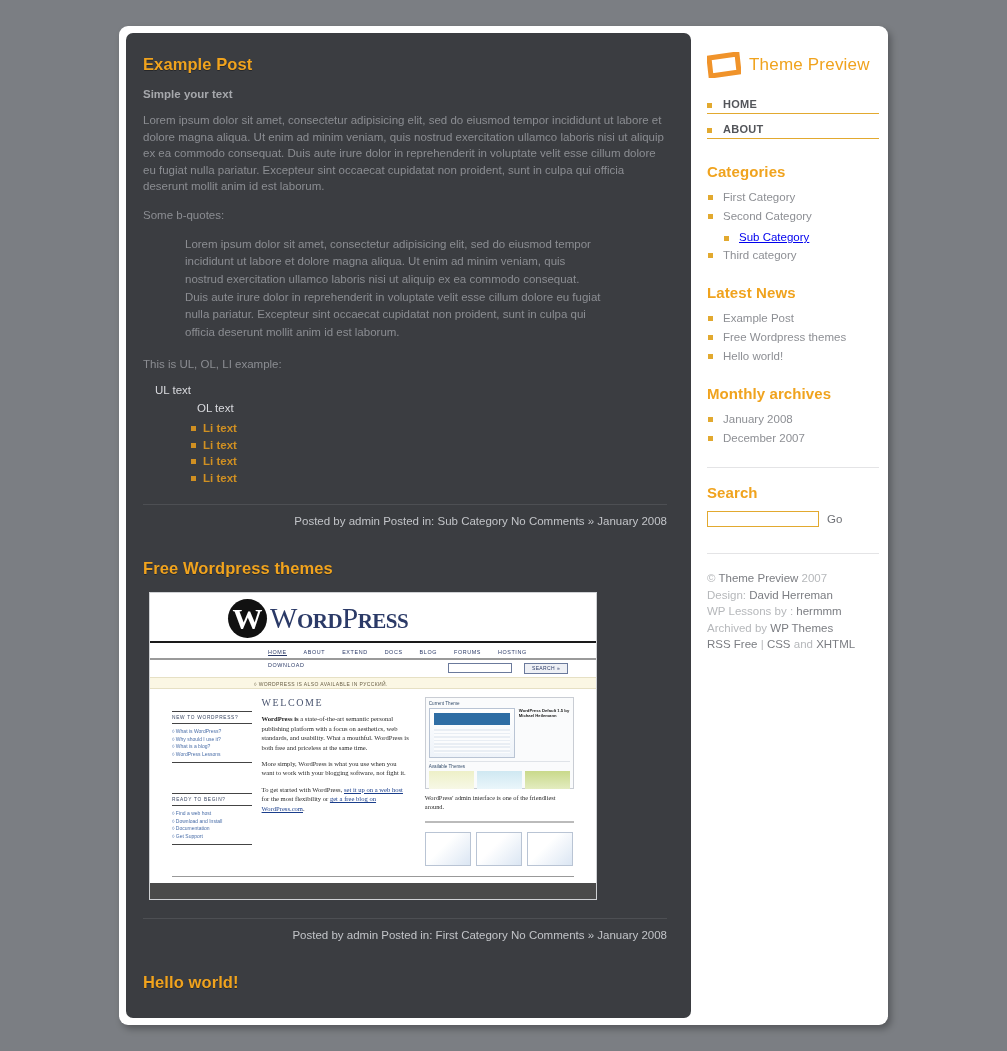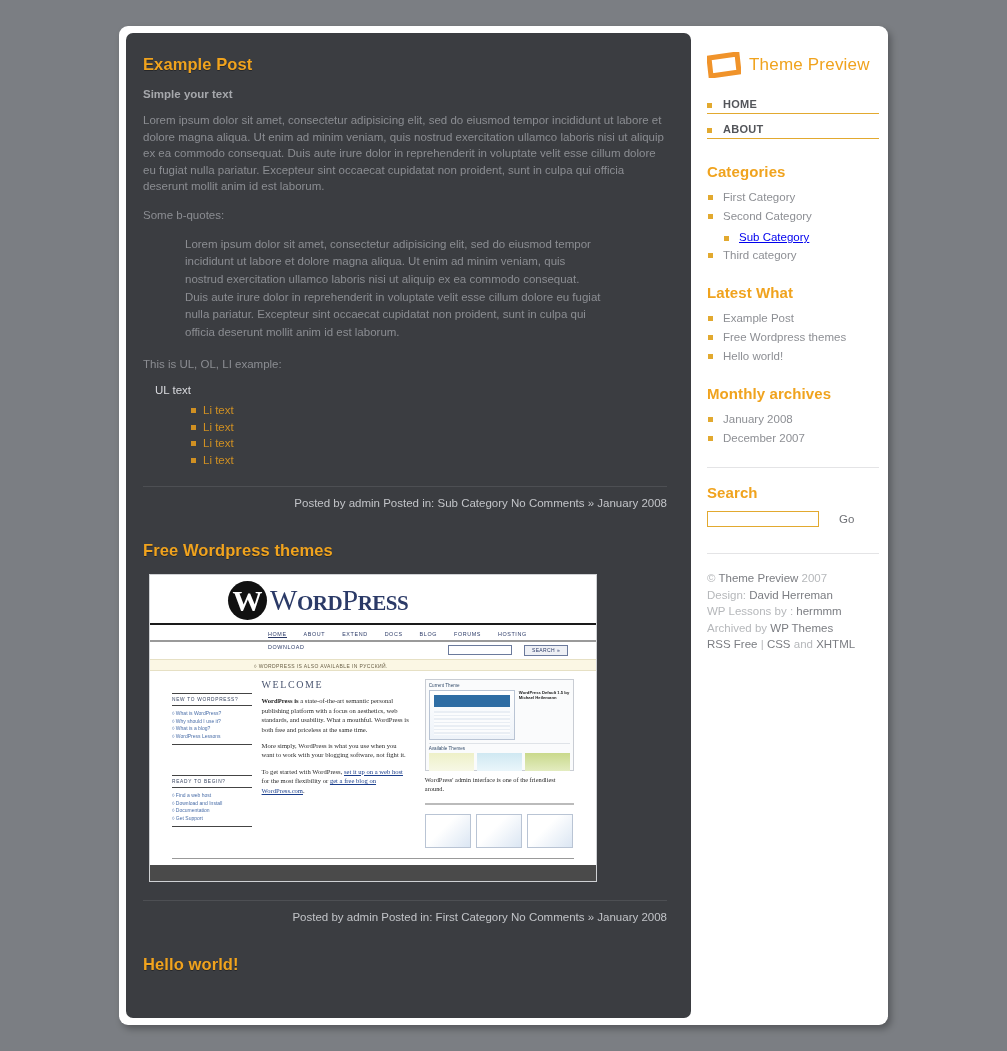--- a/index.html
+++ b/index.html
@@ -86,20 +86,21 @@
   }
   .ol-text {
     margin: 6px 0 0 54px;
     font-size: 11.5px;
     color: #d9dade;
   }
   ul.li-list {
     list-style: none;
     margin: 6px 0 0 0;
     padding: 0 0 0 48px;
+    font-weight: bold;
   }
   ul.li-list li {
     position: relative;
     font-size: 11.5px;
     color: #d09022;
     line-height: 16.5px;
     padding-left: 12px;
   }
   ul.li-list li::before {
     content: "";
@@ -356,21 +357,21 @@
   ul.side-sub { list-style: none; margin: 8px 0 5px 0; padding: 0 0 0 16px; }
   ul.side-sub li { position: relative; padding-left: 16px; margin-bottom: 5px; }
   ul.side-sub li::before {
     content: "";
     position: absolute; left: 1px; top: 5px;
     width: 5px; height: 5px; background: #e2a92f;
   }
 
   .side-div { border: 0; border-top: 1px solid #e4e4e6; margin: 4px 0 16px 0; }
 
-  .search-row { display: flex; align-items: center; gap: 20px; margin-bottom: 26px; }
+  .search-row { display: flex; align-items: center; gap: 8px; margin-bottom: 26px; }
   .search-input {
     width: 112px;
     height: 16px;
     border: 1px solid #e2a92f;
     background: #fff;
     box-sizing: border-box;
     font-family: "Liberation Sans", sans-serif;
     font-size: 11px;
     padding: 0 3px;
     color: #444;
@@ -398,20 +399,21 @@
 
     <article>
       <h2 class="post-title">Example Post</h2>
       <p class="subhead">Simple your text</p>
       <p class="body-text">Lorem ipsum dolor sit amet, consectetur adipisicing elit, sed do eiusmod tempor incididunt ut labore et dolore magna aliqua. Ut enim ad minim veniam, quis nostrud exercitation ullamco laboris nisi ut aliquip ex ea commodo consequat. Duis aute irure dolor in reprehenderit in voluptate velit esse cillum dolore eu fugiat nulla pariatur. Excepteur sint occaecat cupidatat non proident, sunt in culpa qui officia deserunt mollit anim id est laborum.</p>
       <p class="body-text">Some b-quotes:</p>
       <blockquote class="quote">Lorem ipsum dolor sit amet, consectetur adipisicing elit, sed do eiusmod tempor incididunt ut labore et dolore magna aliqua. Ut enim ad minim veniam, quis nostrud exercitation ullamco laboris nisi ut aliquip ex ea commodo consequat. Duis aute irure dolor in reprehenderit in voluptate velit esse cillum dolore eu fugiat nulla pariatur. Excepteur sint occaecat cupidatat non proident, sunt in culpa qui officia deserunt mollit anim id est laborum.</blockquote>
       <p class="body-text">This is UL, OL, LI example:</p>
 
       <div class="ul-text">UL text</div>
+      <div class="ol-text">OL text</div>
       <ul class="li-list">
         <li>Li text</li>
         <li>Li text</li>
         <li>Li text</li>
         <li>Li text</li>
       </ul>
 
       <hr class="meta-sep">
       <p class="post-meta">Posted by admin Posted in: Sub Category No Comments » January 2008</p>
     </article>
@@ -515,21 +517,21 @@
       <li><a href="#">First Category</a></li>
       <li><a href="#">Second Category</a></li>
     </ul>
     <ul class="side-sub">
       <li><a href="#">Sub Category</a></li>
     </ul>
     <ul class="side-list">
       <li><a href="#">Third category</a></li>
     </ul>
 
-    <h3 class="side-head">Latest What</h3>
+    <h3 class="side-head">Latest News</h3>
     <ul class="side-list">
       <li><a href="#">Example Post</a></li>
       <li><a href="#">Free Wordpress themes</a></li>
       <li><a href="#">Hello world!</a></li>
     </ul>
 
     <h3 class="side-head">Monthly archives</h3>
     <ul class="side-list">
       <li><a href="#">January 2008</a></li>
       <li><a href="#">December 2007</a></li>

